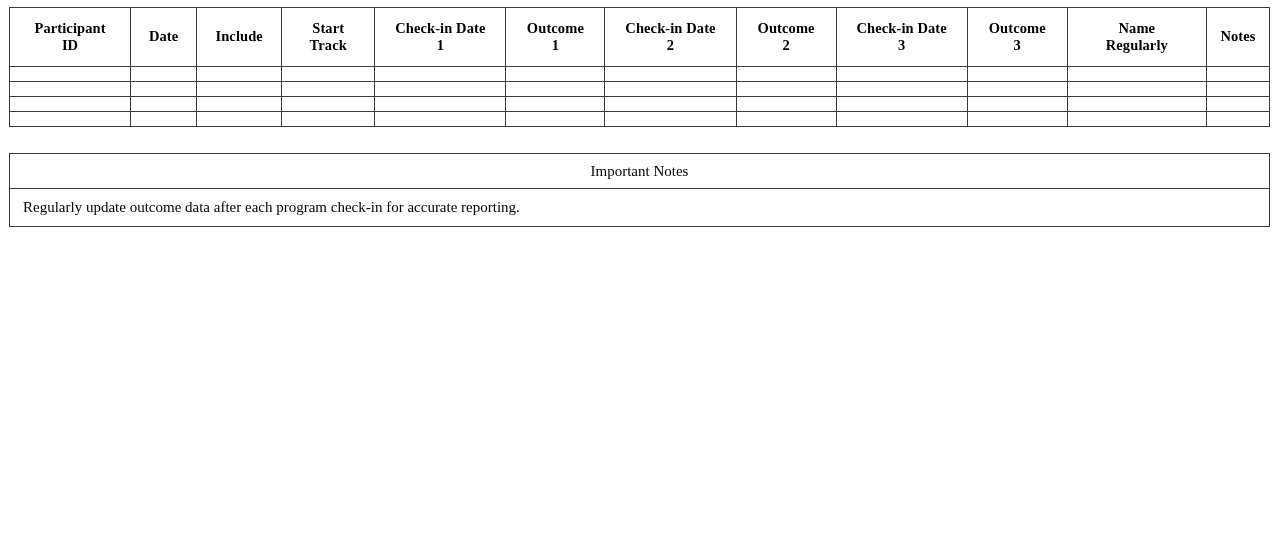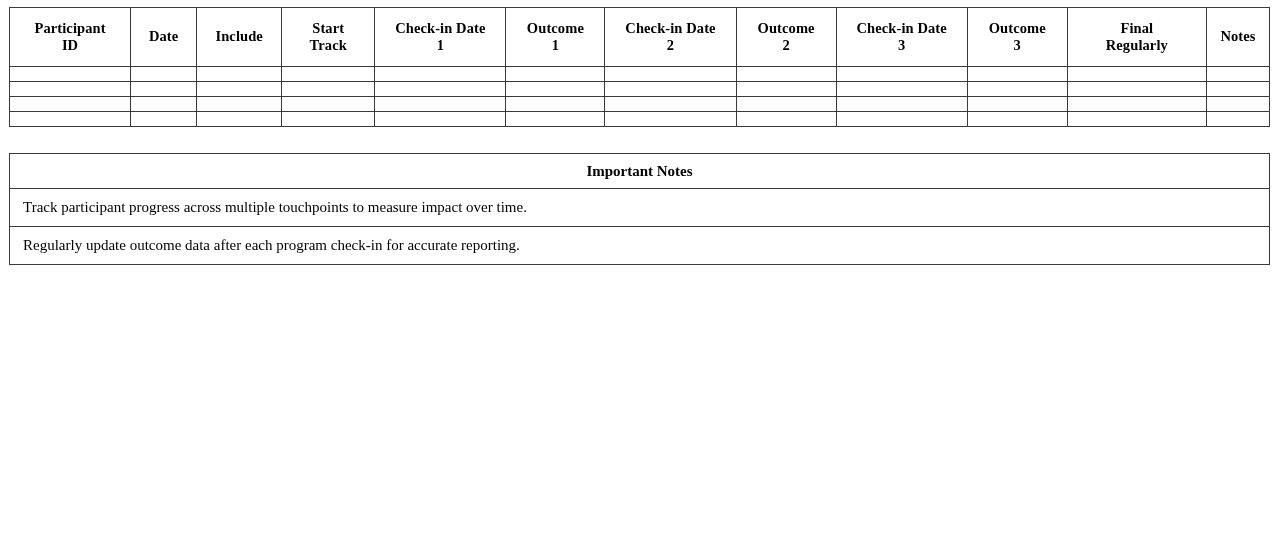--- a/index.html
+++ b/index.html
@@ -91,21 +91,21 @@
   table.notes th,
   table.notes td {
     border: 1px solid #3a3a3a;
     background: #ffffff;
   }
 
   table.notes th.notes-title {
     height: 30px;
     text-align: center;
     vertical-align: middle;
-    font-weight: bold;
+    font-weight: normal;
     font-size: 15px;
     padding: 2px 4px;
   }
 
   table.notes td.note-cell {
     height: 33px;
     text-align: left;
     vertical-align: middle;
     font-weight: normal;
     font-size: 15px;
@@ -168,21 +168,21 @@
           </th>
           <th>
             <span>Check-in Date</span><br>
             <span>3</span>
           </th>
           <th>
             <span>Outcome</span><br>
             <span>3</span>
           </th>
           <th>
-            <span>Final</span><br>
+            <span>Name</span><br>
             <span>Regularly</span>
           </th>
           <th>
             <span>Notes</span>
           </th>
         </tr>
       </thead>
       <tbody>
         <tr>
           <td></td>
@@ -246,22 +246,19 @@
 
   <div class="notes-wrap">
     <table class="notes">
       <thead>
         <tr>
           <th class="notes-title">Important Notes</th>
         </tr>
       </thead>
       <tbody>
         <tr>
-          <td class="note-cell">Track participant progress across multiple touchpoints to measure impact over time.</td>
-        </tr>
-        <tr>
           <td class="note-cell">Regularly update outcome data after each program check-in for accurate reporting.</td>
         </tr>
       </tbody>
     </table>
   </div>
 
 </div>
 
 </body></html>

